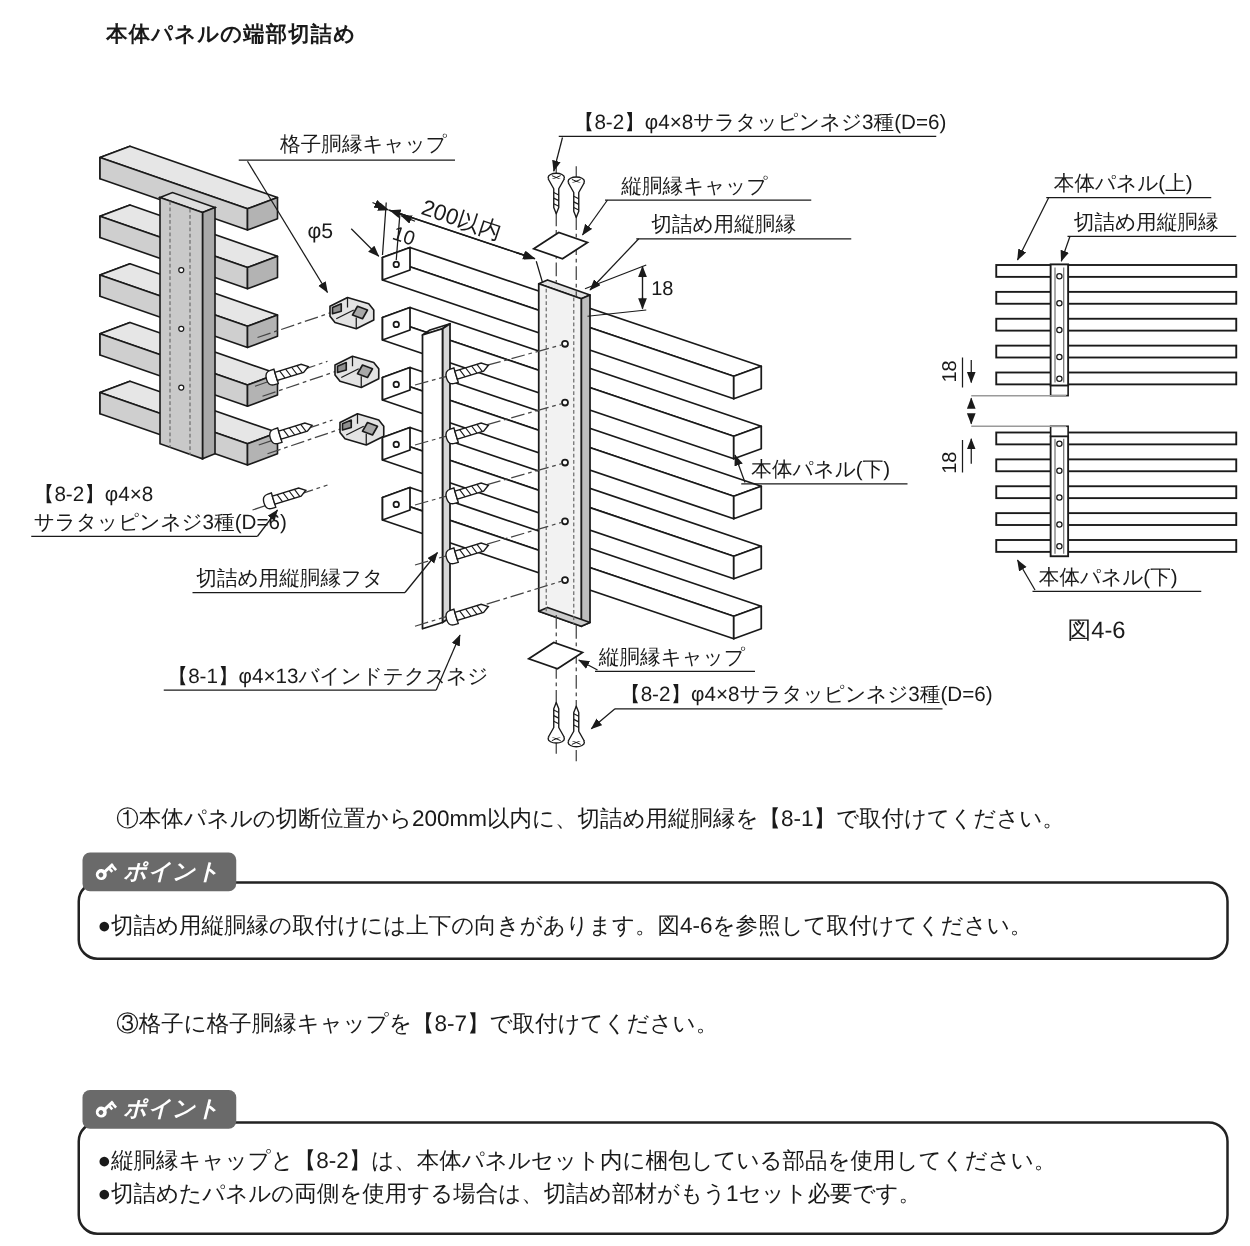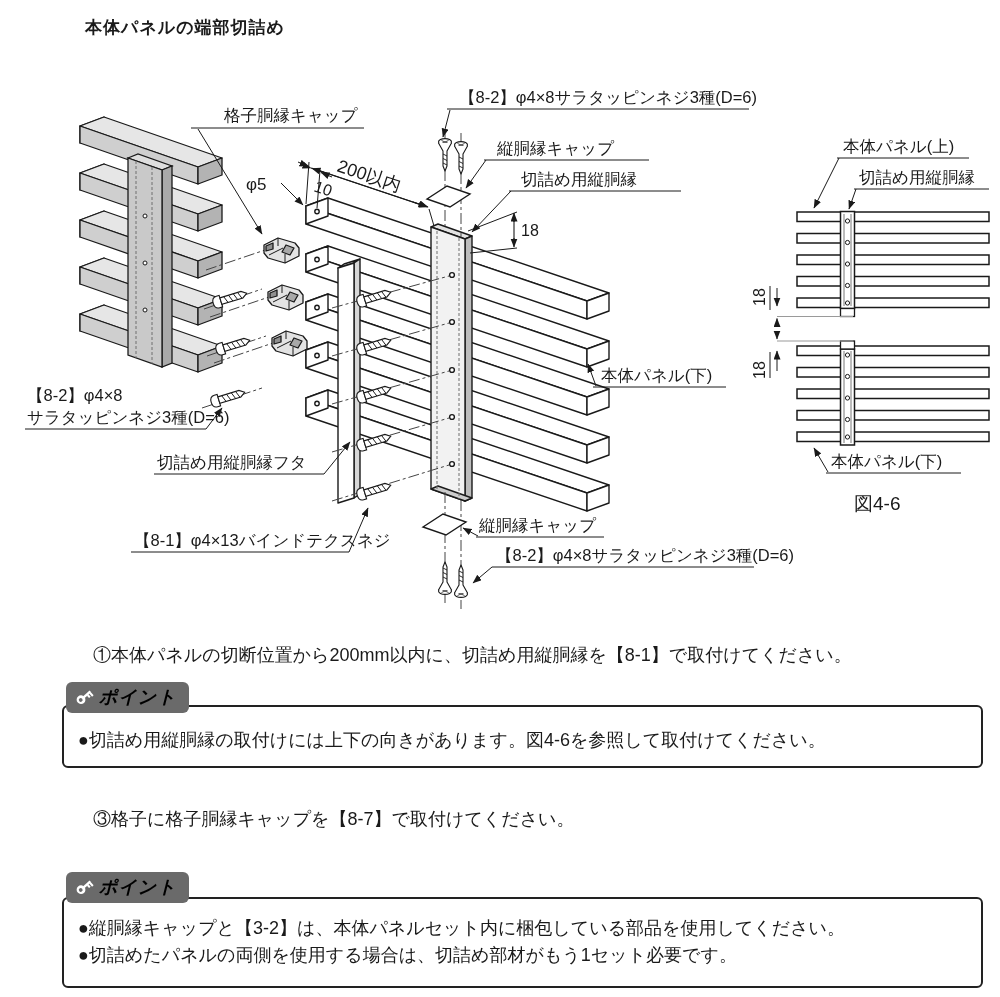--- a/index.html
+++ b/index.html
@@ -3,26 +3,26 @@
 <meta charset="utf-8">
 <style>
   html,body{margin:0;padding:0;background:#fff;}
   .page{position:relative;width:1000px;height:997px;background:#fff;overflow:hidden;
         font-family:"Liberation Sans",sans-serif;color:#1a1a1a;}
   .title{position:absolute;left:85px;top:16px;font-size:17px;font-weight:bold;margin:0;letter-spacing:1px;}
   svg.diagram{position:absolute;left:0;top:0;}
   svg text{font-family:"Liberation Sans",sans-serif;fill:#1a1a1a;}
   .step{position:absolute;left:50px;width:940px;font-size:18px;line-height:24px;white-space:nowrap;margin-left:43px;}
   .step1{top:643px;} .step2{top:781px;} .step3{top:807px;} .step4{top:832px;}
-  .pointbox{position:absolute;left:62px;width:921px;border:2px solid #222;border-radius:6px;background:#fff;box-sizing:border-box;}
+  .pointbox{position:absolute;left:62px;width:921px;border:2px solid #222;border-radius:16px;background:#fff;box-sizing:border-box;}
   .pb1{top:705px;height:63px;}
   .pb2{top:897px;height:91px;}
   .pb-content{padding:20px 14px 0 14px;font-size:18px;line-height:27px;}
   .pb2 .pb-content{padding-top:16px;}
-  .badge{position:absolute;display:flex;align-items:center;gap:5px;background:#6a6a6a;color:#000000;
+  .badge{position:absolute;display:flex;align-items:center;gap:5px;background:#6a6a6a;color:#ffffff;
          border-radius:6px;padding:3px 12px 4px 8px;font-size:18px;font-weight:bold;font-style:italic;
          z-index:2;letter-spacing:1px;}
   .badge1{left:66px;top:682px;}
   .badge2{left:66px;top:872px;}
 </style>
 </head>
 <body>
 
 <div class="page">
 
@@ -340,21 +340,21 @@
         <rect x="16.2" y="11" width="2.1" height="4.2"></rect>
       </g>
     </svg>
     <span>ポイント</span>
   </div>
 
   <div class="step step3">③格子に格子胴縁キャップを【8-7】で取付けてください。</div>
 
   <div class="pointbox pb2">
     <div class="pb-content">
-      <div>●縦胴縁キャップと【3-2】は、本体パネルセット内に梱包している部品を使用してください。</div>
+      <div>●縦胴縁キャップと【8-2】は、本体パネルセット内に梱包している部品を使用してください。</div>
       <div>●切詰めたパネルの両側を使用する場合は、切詰め部材がもう1セット必要です。</div>
     </div>
   </div>
   <div class="badge badge2">
     <svg width="20" height="20" viewBox="0 0 20 20">
       <g transform="rotate(-42 10 10)" fill="#ffffff">
         <circle cx="6" cy="10" r="4.4"></circle>
         <circle cx="5.6" cy="10" r="1.9" fill="#6a6a6a"></circle>
         <rect x="9.5" y="8.9" width="9" height="2.4"></rect>
         <rect x="13" y="11" width="2.1" height="3.2"></rect>

